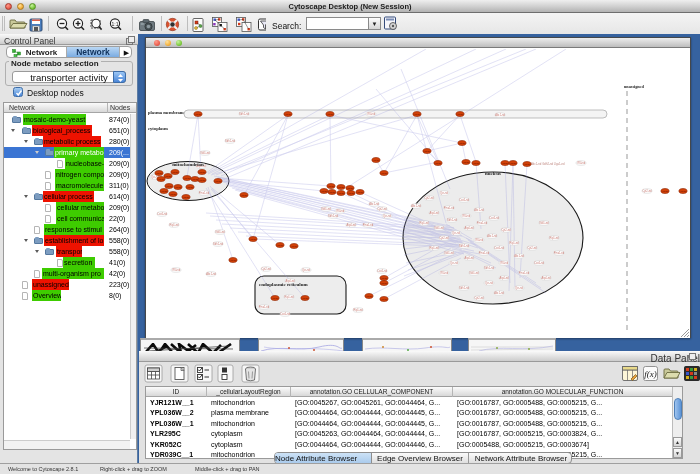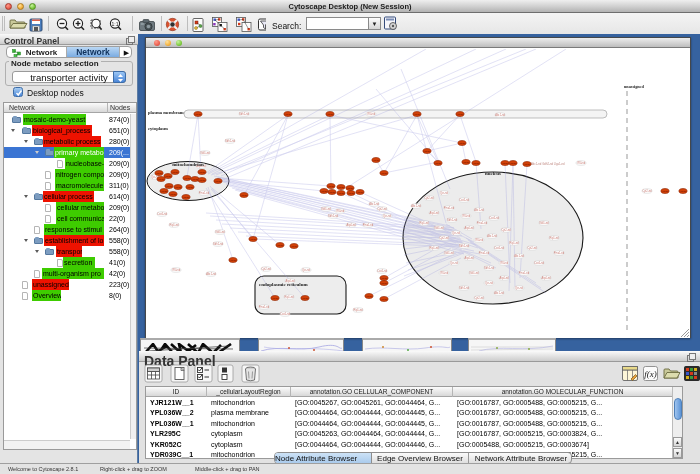--- a/index.html
+++ b/index.html
@@ -21,21 +21,21 @@
 #searchfield { position:absolute; left:306px; top:4px; width:63px; height:13px; background:#fff;
   border:1px solid #8a8a8a; }
 #searcharrow { position:absolute; left:369px; top:4px; width:12px; height:13px;
   background:linear-gradient(#fdfdfd,#d5d5d5); border:1px solid #8a8a8a; border-left:none;
   font-size:6px; color:#222; text-align:center; line-height:13px; }
 
 #desktop { left:0; top:34px; width:700px; height:429px; background:#36629f; }
 
 #cpanel { left:0; top:0; width:138px; height:429px; background:#e4e4e4; border-right:1px solid #5c7ca3; }
 .panelhdr { background:linear-gradient(#fafafa,#cccccc); border-bottom:1px solid #9a9a9a;
-  font-size:9px; font-weight:bold; color:#333; }
+  font-size:9px; font-weight:normal; color:#333; }
 #cpanel-hdr { left:0; top:0; width:138px; height:11px; padding:1.5px 0 0 4px; font-size:8.5px; }
 #tabbar { left:6px; top:12px; width:126px; height:12px; background:#fff; border:1px solid #9f9f9f;
   border-radius:4px; overflow:hidden; }
 #tab-network { position:absolute; left:0; top:0; width:60px; height:12px; font-size:8px; font-weight:bold;
   color:#222; text-align:center; line-height:11px; border-right:1px solid #aaa; }
 #tab-mosaic { position:absolute; left:60px; top:0; width:52px; height:12px;
   background:linear-gradient(#b9d7f4,#6fa3dd); font-size:8.5px; font-weight:bold; color:#10325c;
   text-align:center; line-height:11px; }
 #tab-arrow { position:absolute; left:112px; top:0; width:14px; height:12px; font-size:7px; color:#111;
   text-align:center; line-height:12px; border-left:1px solid #aaa; }
@@ -73,21 +73,21 @@
 #netwin { left:145px; top:3px; width:546px; height:301px; background:#fff; border:1px solid #46484a;
   box-shadow:0 1px 2px rgba(0,0,0,.4); }
 #netwin-hdr { position:absolute; left:0; top:0; width:544px; height:10px;
   background:linear-gradient(#ededed,#bdbdbd); border-bottom:1px solid #7a7a7a; }
 #netwin-title { position:absolute; top:1.5px; left:0; width:544px; text-align:center; font-size:8px; color:#111; }
 #netwin .tl { position:absolute; top:2px; width:6px; height:6px; border-radius:50%; }
 
 .frag { position:absolute; top:304px; height:14px; background:#f6f6f6; border:1px solid #888; border-top:2px solid #aaa; }
 
 #dpanel { left:139px; top:317px; width:561px; height:112px; background:#e2e2e2; }
-#dpanel-hdr { left:0px; top:0px; width:561px; height:11px; padding:1.5px 0 0 5px; font-size:14px; }
+#dpanel-hdr { left:0px; top:0px; width:561px; height:11px; padding:1.5px 0 0 5px; font-size:10px;text-align:right; }
 #dtable { position:absolute; left:6px; top:35px; width:538px; height:73px; background:#fff;
   border:1px solid #9a9a9a; }
 #dthead { position:absolute; left:0; top:0; width:536px; height:10px;
   background:linear-gradient(#fbfbfb,#d8d8d8); border-bottom:1px solid #a5a5a5; font-size:6.5px; color:#222; }
 .dth { position:absolute; top:0; line-height:10px; text-align:center; border-right:1px solid #b5b5b5; height:10px;}
 .drow { position:absolute; left:0; width:536px; height:10.4px; font-size:7px; color:#000; white-space:nowrap; }
 .dcell { position:absolute; top:0; line-height:10.4px; overflow:hidden; }
 #dscroll { position:absolute; right:0; top:0; width:10px; height:71px; background:#eee; border-left:1px solid #bbb; }
 #dthumb { position:absolute; left:1px; top:11px; width:8px; height:22px;
   background:linear-gradient(90deg,#9fc4ef,#5b93d6); border-radius:4px; border:1px solid #4d7fb8; }

